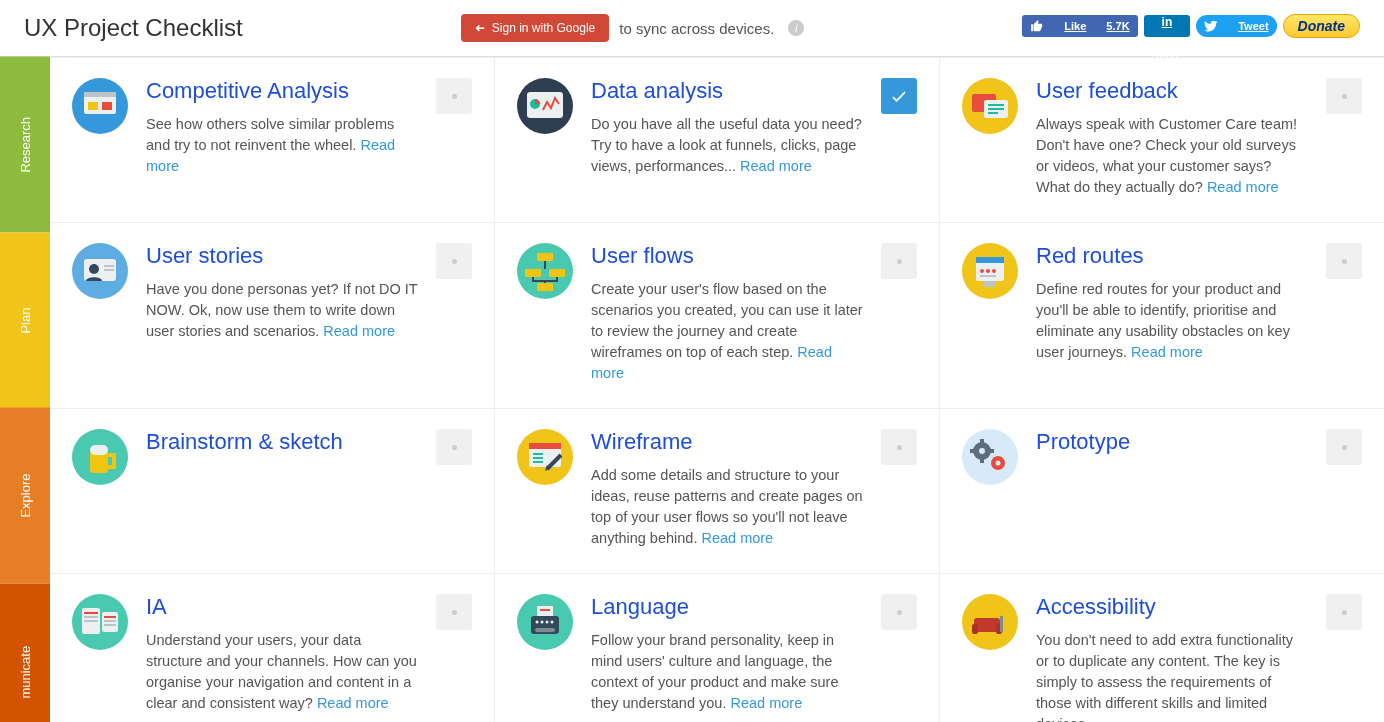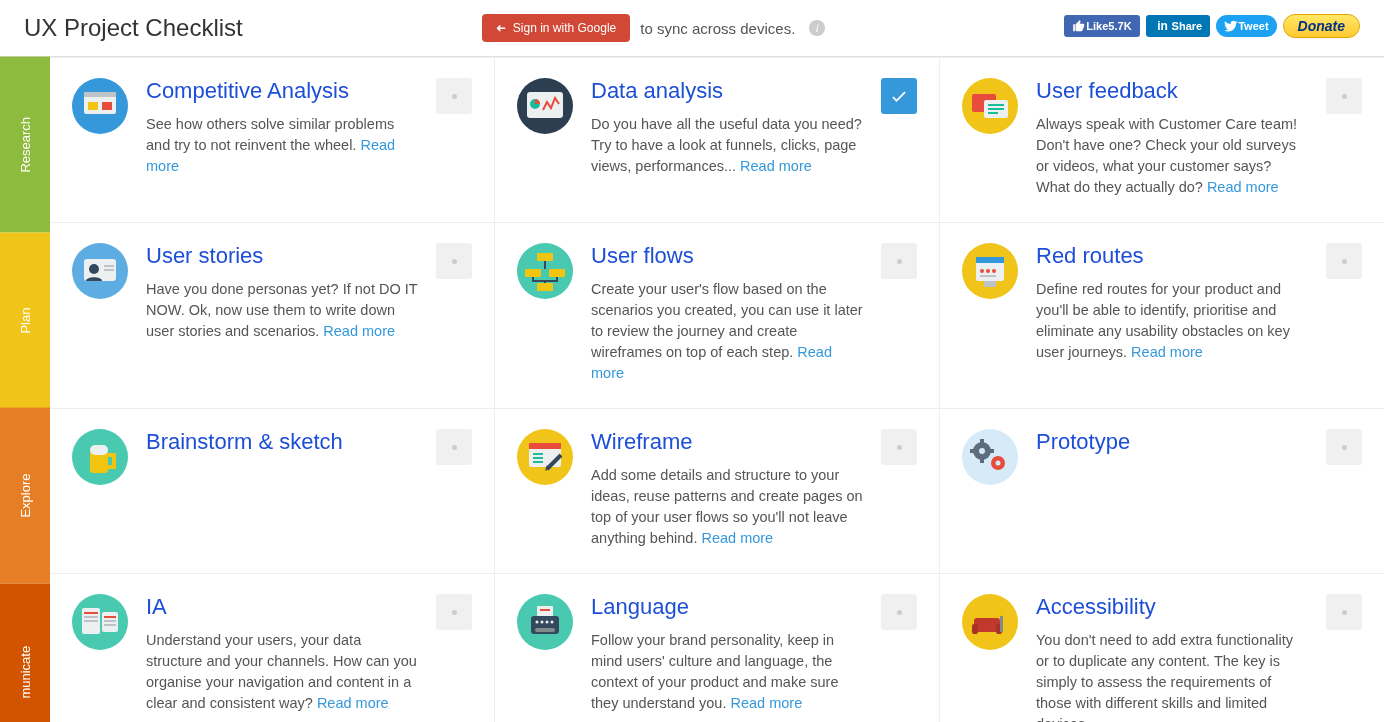--- a/index.html
+++ b/index.html
@@ -5,23 +5,23 @@
 * { margin: 0; padding: 0; box-sizing: border-box; }
 body { font-family: -apple-system, BlinkMacSystemFont, "Segoe UI", Helvetica, Arial, sans-serif; background: #fff; color: #333; }
 .header { display: flex; align-items: flex-start; padding: 14px 24px; border-bottom: 1px solid #e0e0e0; background:#fff; }
 .header-title { font-size: 24px; font-weight: 400; color: #333; flex-shrink:0; }
 .header-center { flex:1; display:flex; align-items:center; justify-content:center; gap:10px;}
 .google-btn { background:#d14836; color:#fff; border:none; border-radius:4px; padding:7px 14px; font-size:12px; display:flex; align-items:center; gap:7px; cursor:pointer;}
 .google-btn .g-icon::before { content:"➜"; transform:scaleX(-1); display:inline-block;}
 .sync-text { color:#555; font-size:15px; }
 .info-circle { display:inline-flex; width:16px; height:16px; border-radius:50%; background:#ccc; color:#fff; font-size:11px; align-items:center; justify-content:center; font-style:italic; margin-left:4px;}
 .social { display:flex; align-items:center; gap:6px; }
-.social-btn { display:inline-flex; align-items:center; border-radius:3px; color:#fff; font-size:11px; font-weight:bold; height:22px; padding:0 8px; gap:0; cursor:pointer;}
+.social-btn { display:inline-flex; align-items:center; border-radius:3px; color:#fff; font-size:11px; font-weight:bold; height:22px; padding:0 8px; gap:20px; cursor:pointer;text-decoration:underline;}
 .fb-btn { background:#4267B2; }
-.li-btn { background:#0077B5; }
+.li-btn { background:#0077B5;flex-direction:column; }
 .tw-btn { background:#1DA1F2; border-radius:11px; }
 .donate-btn { background:linear-gradient(#ffe766,#ffc933); border:1px solid #e6a400; color:#003087; font-style:italic; font-weight:bold; border-radius:12px; padding:3px 14px; font-size:14px; cursor:pointer;}
 .thumb { width:14px; height:14px; fill:#fff;}
 .content { display:flex; }
 .sidebar { width:50px; display:flex; flex-direction:column; }
 .side-tab { flex:1; min-height:168px; display:flex; align-items:center; justify-content:center; color:#fff; font-size:13px; writing-mode:vertical-rl; transform:rotate(180deg); cursor:pointer;}
 .tab-research { background:#8dbb3d; }
 .tab-plan { background:#f0c419; }
 .tab-explore { background:#e57e25; }
 .tab-communicate { background:#d35400; }

